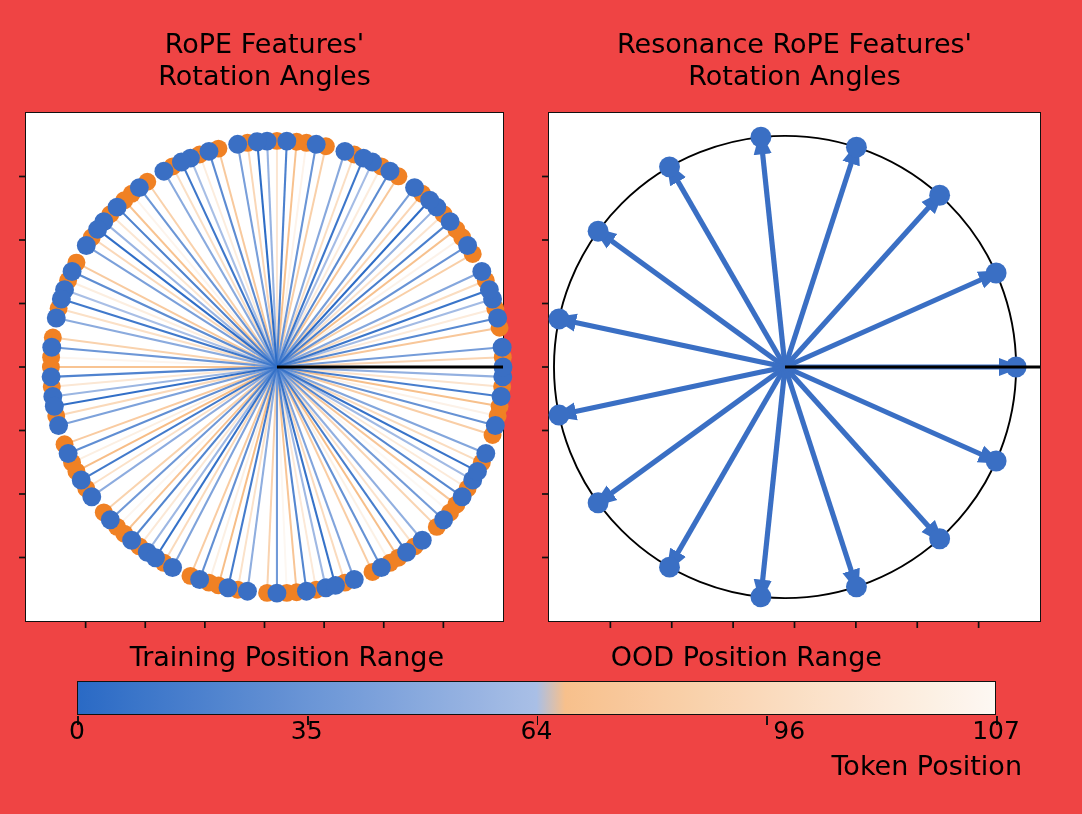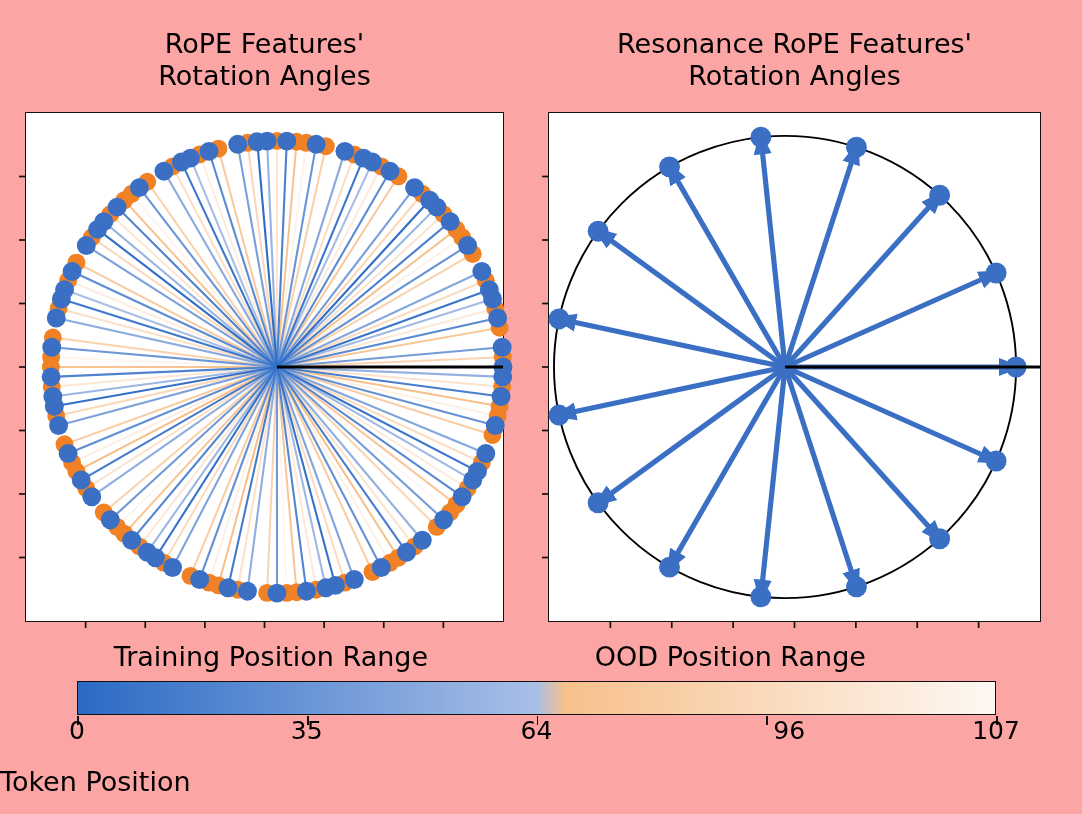--- a/index.html
+++ b/index.html
@@ -1,18 +1,18 @@
 <!DOCTYPE html>
 <html><head>
 <meta charset="utf-8">
 <style>
   html,body{margin:0;padding:0;background:#ffffff;}
   body{width:1082px;height:814px;position:relative;overflow:hidden;
        font-family:"DejaVu Sans","Liberation Sans",sans-serif;color:#000;}
-  .figure{position:absolute;inset:0;background:#fca5a5;}
+  .figure{position:absolute;inset:0;background:#ef4444;}
 
   
   .title{position:absolute;text-align:center;font-size:27px;line-height:1.18;
          color:#000;letter-spacing:0px;white-space:pre-line;}
   #title-left {left:25px; top:28px; width:479px;}
   #title-right{left:548px;top:28px; width:493px;}
 
   
   .axes{position:absolute;box-sizing:border-box;border:1.7px solid #111;background:#fff;}
   #axes-left {left:25px; top:112px; width:479px; height:510px;}
@@ -24,23 +24,23 @@
   .tickline{stroke:#111;stroke-width:1.7;}
 
   
   #cbar-wrap{position:absolute;left:77px;top:681px;width:919px;height:34px;
              box-sizing:border-box;border:1.8px solid #111;}
   #cbar-grad{position:absolute;inset:0;}
   .cbar-tickline{position:absolute;top:34px;width:1.8px;height:9px;background:#111;}
   .cbar-ticklabel{position:absolute;top:716px;font-size:25px;color:#000;
                   transform:translateX(-50%);white-space:nowrap;}
   .range-label{position:absolute;top:641px;font-size:27px;color:#000;
-               transform:translateX(-50%);white-space:nowrap;}
-  #xlabel{position:absolute;top:750px;left:0;width:1022px;text-align:left;
-          font-size:27px;color:#000;margin-top:16px;}
+               transform:translateX(-50%);white-space:nowrap;margin-left:16px;}
+  #xlabel{position:absolute;top:750px;left:0;width:1022px;text-align:right;
+          font-size:27px;color:#000;}
 </style>
 </head>
 <body>
 
 <div class="figure">
 
   <div class="title" id="title-left">RoPE Features'
 Rotation Angles</div>
   <div class="title" id="title-right">Resonance RoPE Features'
 Rotation Angles</div>

